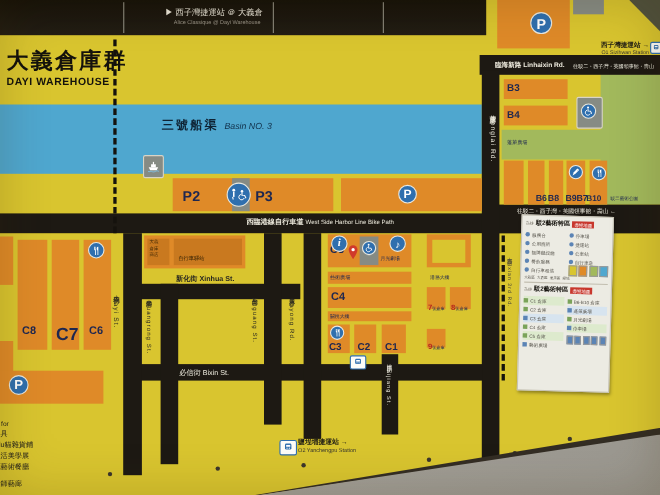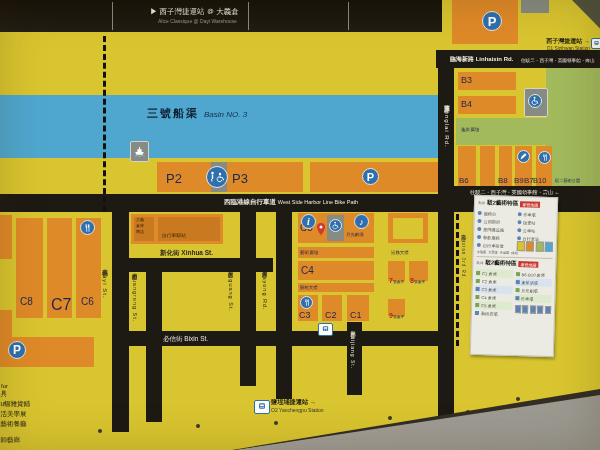--- a/index.html
+++ b/index.html
@@ -6,21 +6,21 @@
   .stage{position:relative;width:600px;height:450px;margin:0 auto;background:#d9c52f;overflow:hidden;}
   .stage::after{content:"";position:absolute;inset:0;box-shadow:inset 0 0 46px rgba(60,40,0,.22);pointer-events:none;}
   .abs{position:absolute;}
   .road{background:#1d1913;}
   .orange{background:#df8a28;}
   .dkorange{background:#c9791f;}
   .green{background:#a2b95c;}
   .water{background:#4fa7cf;}
   .gray{background:#868b84;}
   .vtxt{writing-mode:vertical-rl;text-orientation:mixed;letter-spacing:1px;}
-  .blklbl{font-weight:normal;color:#1e2750;}
+  .blklbl{font-weight:bold;color:#1e2750;}
   .circ{border-radius:50%;background:#2f6fae;color:#fff;display:flex;align-items:center;justify-content:center;box-sizing:border-box;border:1px solid #e8e8e0;}
   .roadtxt{color:#efecdf;white-space:nowrap;}
   .yellowtxt{color:#2b2a20;white-space:nowrap;}
   .tinylbl{color:#1e2750;white-space:nowrap;}
   .rivet{width:4px;height:4px;border-radius:50%;background:#3c362c;}
   .mrtbox{background:#fdfdf8;border:1px solid #2f6fae;border-radius:2px;display:flex;align-items:center;justify-content:center;}
   .panel{background:#ecebe3;border:1px solid #c6c2b4;box-shadow:1px 2px 3px rgba(0,0,0,.35);transform:rotate(1.6deg);}
   .lgrow{display:flex;align-items:center;gap:2px;height:8px;}
   .lgtxt{font-size:4.2px;color:#55524a;white-space:nowrap;}
   .lgdot{width:4px;height:4px;border-radius:50%;background:#5b84b5;flex:0 0 auto;}
@@ -59,20 +59,24 @@
     <div class="abs" style="left:248px;top:2px;width:1px;height:28px;background:#8d8a7e;"></div>
     <div class="abs" style="left:348px;top:2px;width:1px;height:28px;background:#8d8a7e;"></div>
     <div class="abs" style="left:150px;top:7px;font-size:7.5px;color:#e9e5d8;white-space:nowrap;">
       <span>▶</span>
       <span>西子灣捷運站 ＠ 大義倉</span>
     </div>
     <div class="abs" style="left:158px;top:18px;font-size:5px;color:#9a9588;white-space:nowrap;">Alice Classique @ Dayi Warehouse</div>
   </div>
   <div class="abs" style="left:560px;top:0;width:40px;height:30px;background:#50523f;clip-path:polygon(30% 0,100% 0,100% 95%);"></div>
 
+  <div class="abs" style="left:6px;top:42px;">
+    <div style="font-size:20px;font-weight:bold;color:#14120c;letter-spacing:2px;">大義倉庫群</div>
+    <div style="font-size:9.5px;font-weight:bold;color:#14120c;letter-spacing:.5px;">DAYI WAREHOUSE</div>
+  </div>
 
   <div class="abs" style="left:147px;top:106px;display:flex;gap:5px;align-items:baseline;justify-content:space-between;">
     <span style="font-size:11px;font-weight:bold;color:#0e2233;letter-spacing:2px;">三號船渠</span>
     <span style="font-size:8px;font-style:italic;color:#11304a;">Basin NO. 3</span>
   </div>
   <div class="abs gray" style="left:130px;top:141px;width:17px;height:19px;border-radius:2px;border:1px solid #d8d4c6;display:flex;align-items:center;justify-content:center;">
     <svg width="13" height="13" viewBox="0 0 24 24">
         <rect x="11" y="4" width="2" height="5" fill="#fff"></rect>
         <rect x="8" y="8" width="8" height="5" fill="#fff"></rect>
         <path d="M4 13h16l-2.5 5h-11z" fill="#fff"></path>
@@ -147,21 +151,21 @@
         <path d="M9 10a5.6 5.6 0 1 0 6.8 7.4" stroke="#fff" stroke-width="1.9" fill="none"></path>
       </svg>
   </div>
   <div class="abs tinylbl" style="left:461px;top:127px;font-size:4.6px;">蓬萊廣場</div>
 
   <div class="abs orange" style="left:458px;top:146px;width:18px;height:40px;"></div>
   <div class="abs orange" style="left:480px;top:146px;width:15px;height:40px;"></div>
   <div class="abs orange" style="left:499px;top:146px;width:13px;height:40px;"></div>
   <div class="abs orange" style="left:515px;top:146px;width:17px;height:40px;"></div>
   <div class="abs orange" style="left:536px;top:146px;width:16px;height:40px;"></div>
-  <div class="abs blklbl" style="left:459px;top:176px;font-size:8px;">B6</div>
+  <div class="abs blklbl" style="left:459px;top:176px;font-size:8px;padding-left:28px;">B6</div>
   <div class="abs blklbl" style="left:480px;top:176px;font-size:8px;padding-left:44px;">B7</div>
   <div class="abs blklbl" style="left:498px;top:176px;font-size:8px;">B8</div>
   <div class="abs blklbl" style="left:514px;top:176px;font-size:8px;">B9</div>
   <div class="abs blklbl" style="left:533px;top:176px;font-size:7.5px;">B10</div>
   <div class="abs circ" style="left:517px;top:150px;width:13px;height:13px;">
     <svg width="9" height="9" viewBox="0 0 24 24">
         <path d="M4 20l3-8 9-9 4 4-9 9z" fill="#fff"></path>
         <path d="M13 5l4 4" stroke="#bcd6ec" stroke-width="2"></path>
       </svg>
   </div>

